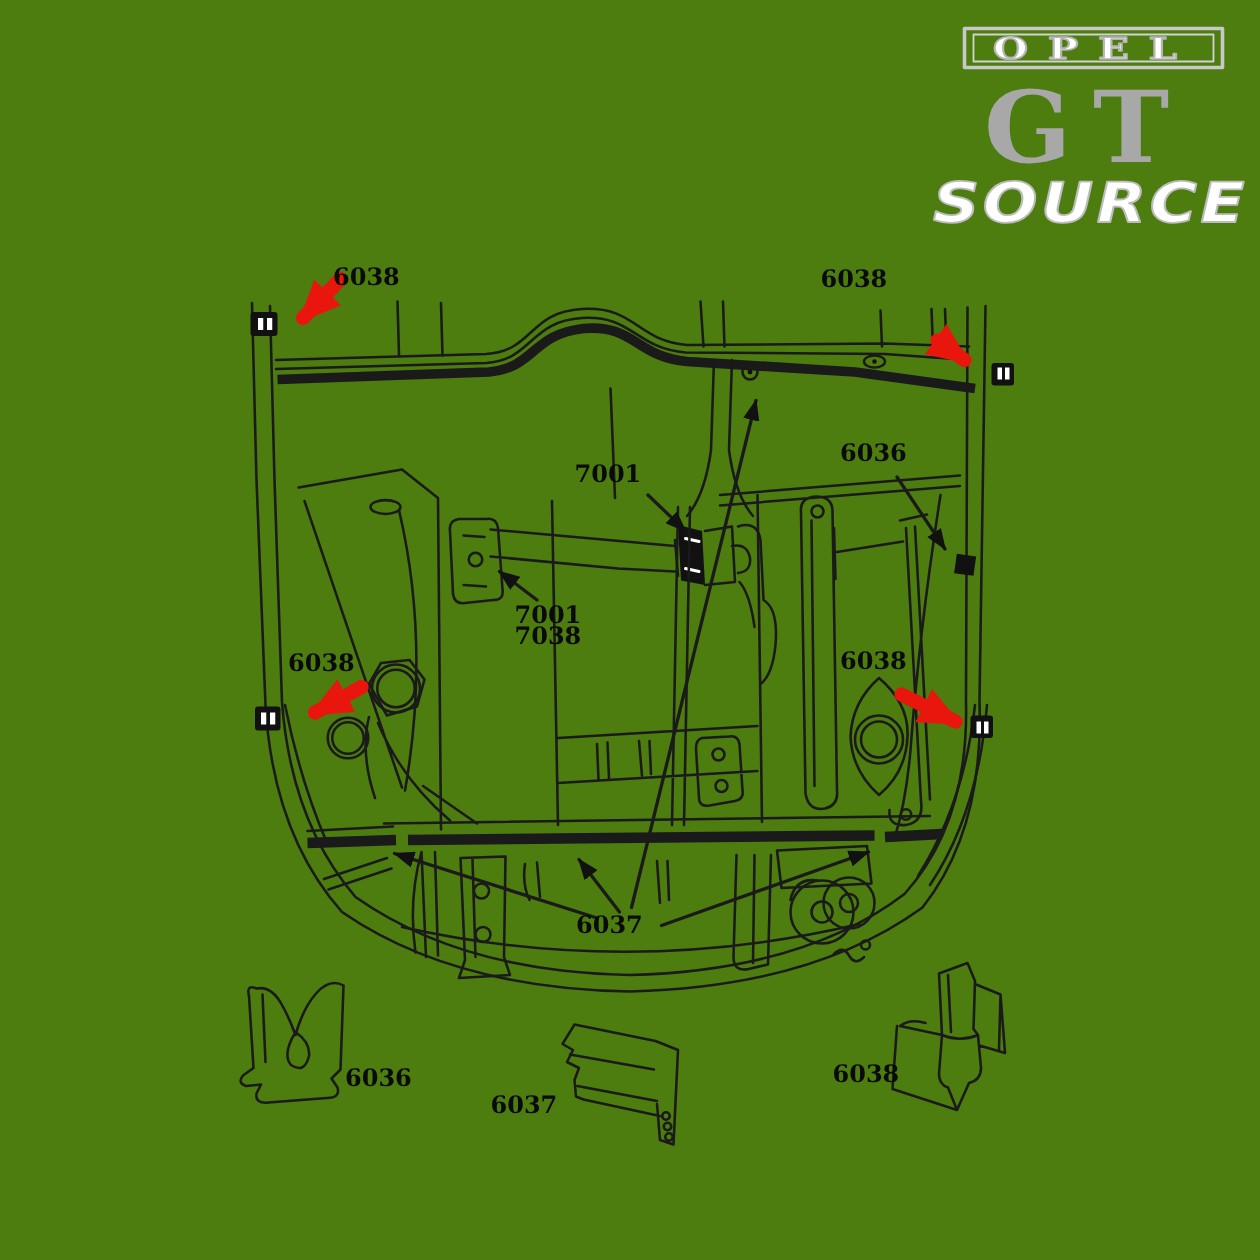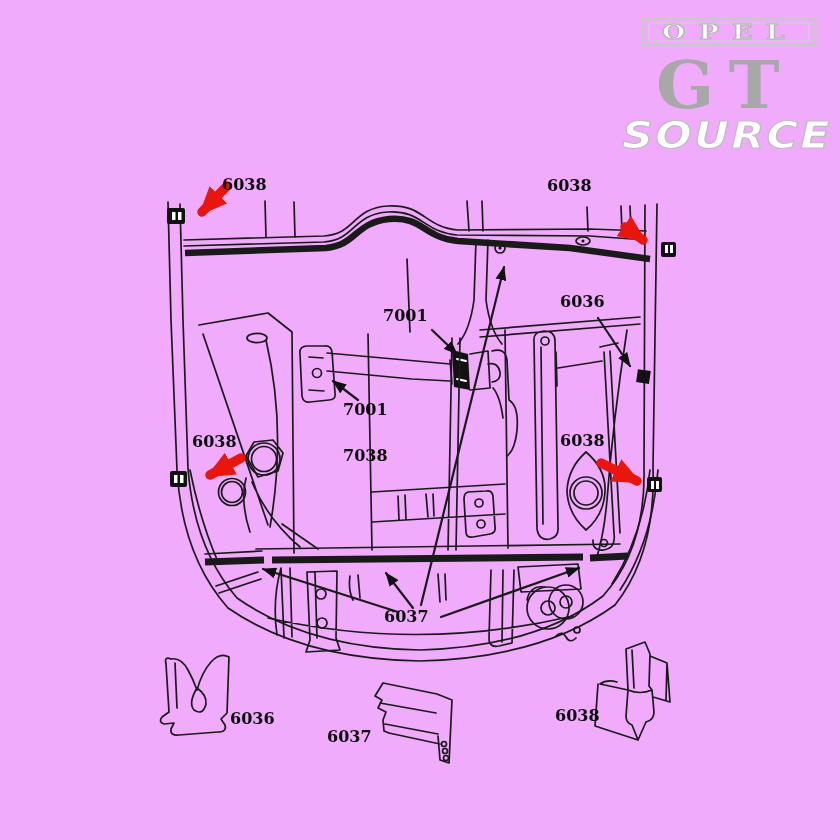--- a/index.html
+++ b/index.html
@@ -1,16 +1,16 @@
 <!DOCTYPE html>
 <html><head>
 <meta charset="utf-8">
 <style>
   html,body{margin:0;padding:0;background:#ffffff;}
-  .canvas{position:relative;width:840px;height:840px;background:#f0abfc;overflow:hidden;
+  .canvas{position:relative;width:840px;height:840px;background:#4d7c0f;overflow:hidden;
           font-family:"DejaVu Serif", serif;}
   .drawing{position:absolute;left:0;top:0;}
   .lbl{position:absolute;font-family:"DejaVu Serif", serif;font-weight:bold;
        font-size:16px;color:#0a0a0a;letter-spacing:0px;white-space:nowrap;line-height:22px;}
 </style>
 </head>
 <body>
 
 <div class="canvas">
 
@@ -204,21 +204,21 @@
     <text x="656" y="108" font-family="DejaVu Serif, serif" font-weight="bold" font-size="66" letter-spacing="14" textLength="138" lengthAdjust="spacingAndGlyphs" fill="#a8a8a8" stroke="none">GT</text>
     <text x="622" y="148" font-family="DejaVu Sans, sans-serif" font-weight="bold" font-style="italic" font-size="37" letter-spacing="2" textLength="210" lengthAdjust="spacingAndGlyphs" fill="#ffffff" stroke="#bdbdbd" stroke-width="1.2">SOURCE</text>
   </g>
 </svg>
 
 <div class="lbl" style="left:222px;top:174px;">6038</div>
 <div class="lbl" style="left:547px;top:175px;">6038</div>
 <div class="lbl" style="left:560px;top:291px;">6036</div>
 <div class="lbl" style="left:383px;top:305px;">7001</div>
 <div class="lbl" style="left:343px;top:399px;">7001</div>
-<div class="lbl" style="left:343px;top:445px;">7038</div>
+<div class="lbl" style="left:343px;top:413px;">7038</div>
 <div class="lbl" style="left:192px;top:431px;">6038</div>
 <div class="lbl" style="left:560px;top:430px;">6038</div>
 <div class="lbl" style="left:384px;top:606px;">6037</div>
 
 <div class="lbl" style="left:230px;top:708px;">6036</div>
 <div class="lbl" style="left:327px;top:726px;">6037</div>
 <div class="lbl" style="left:555px;top:705px;">6038</div>
 
 </div>
 

